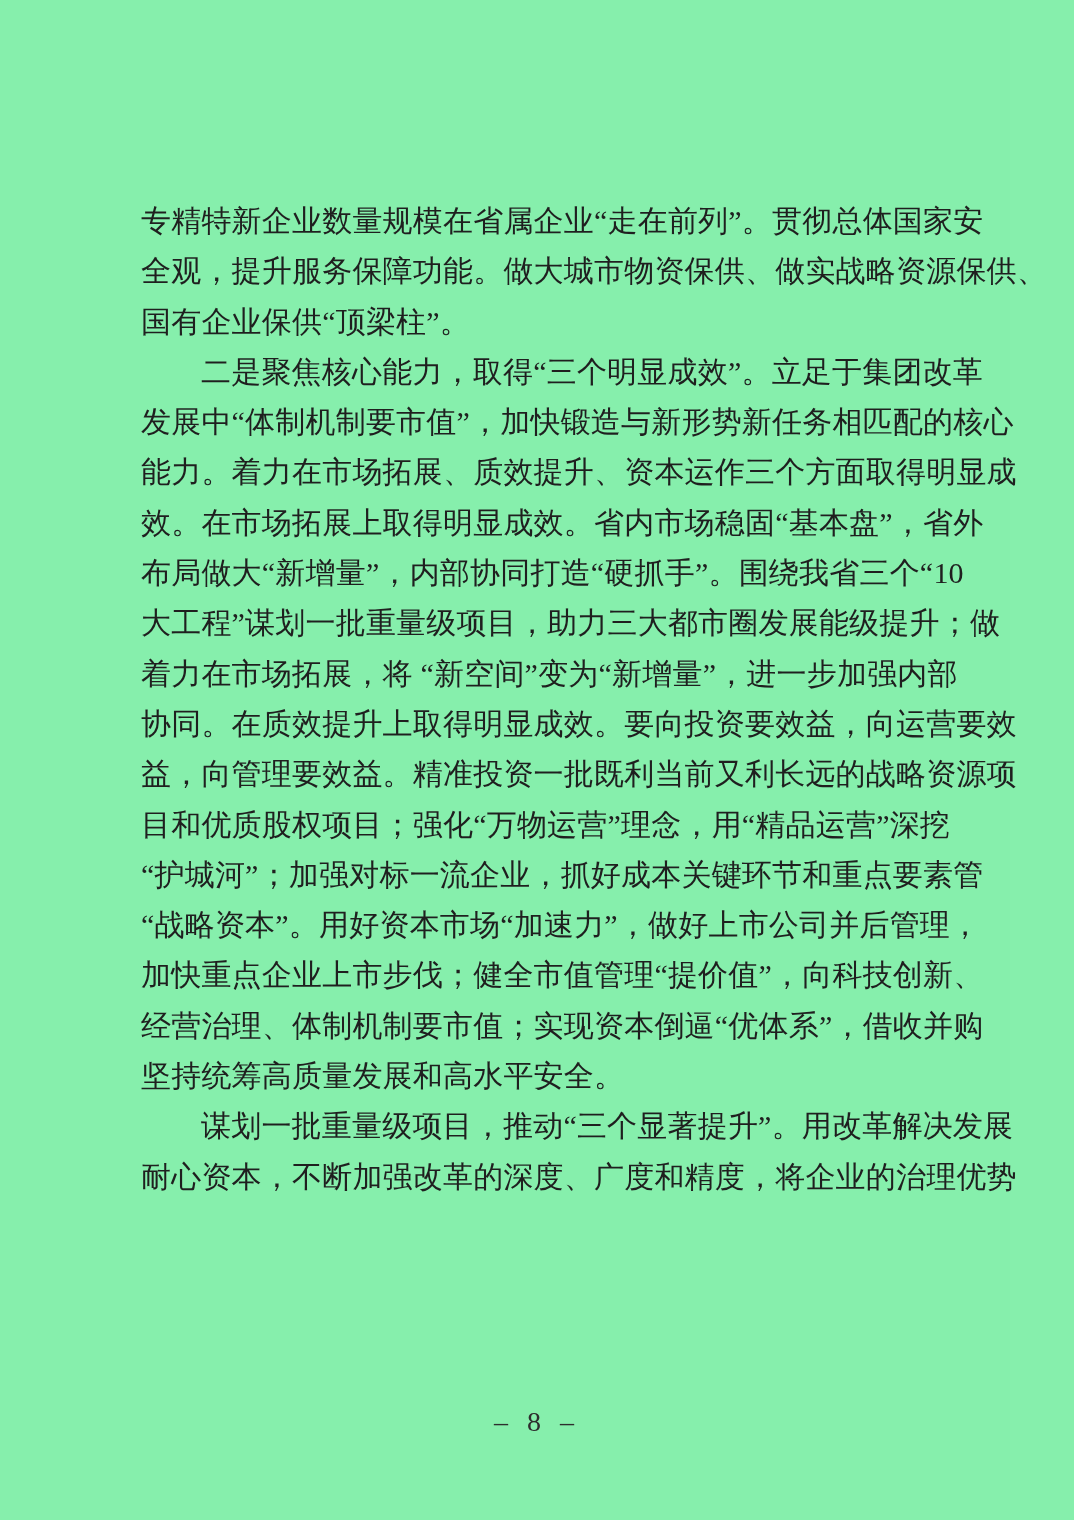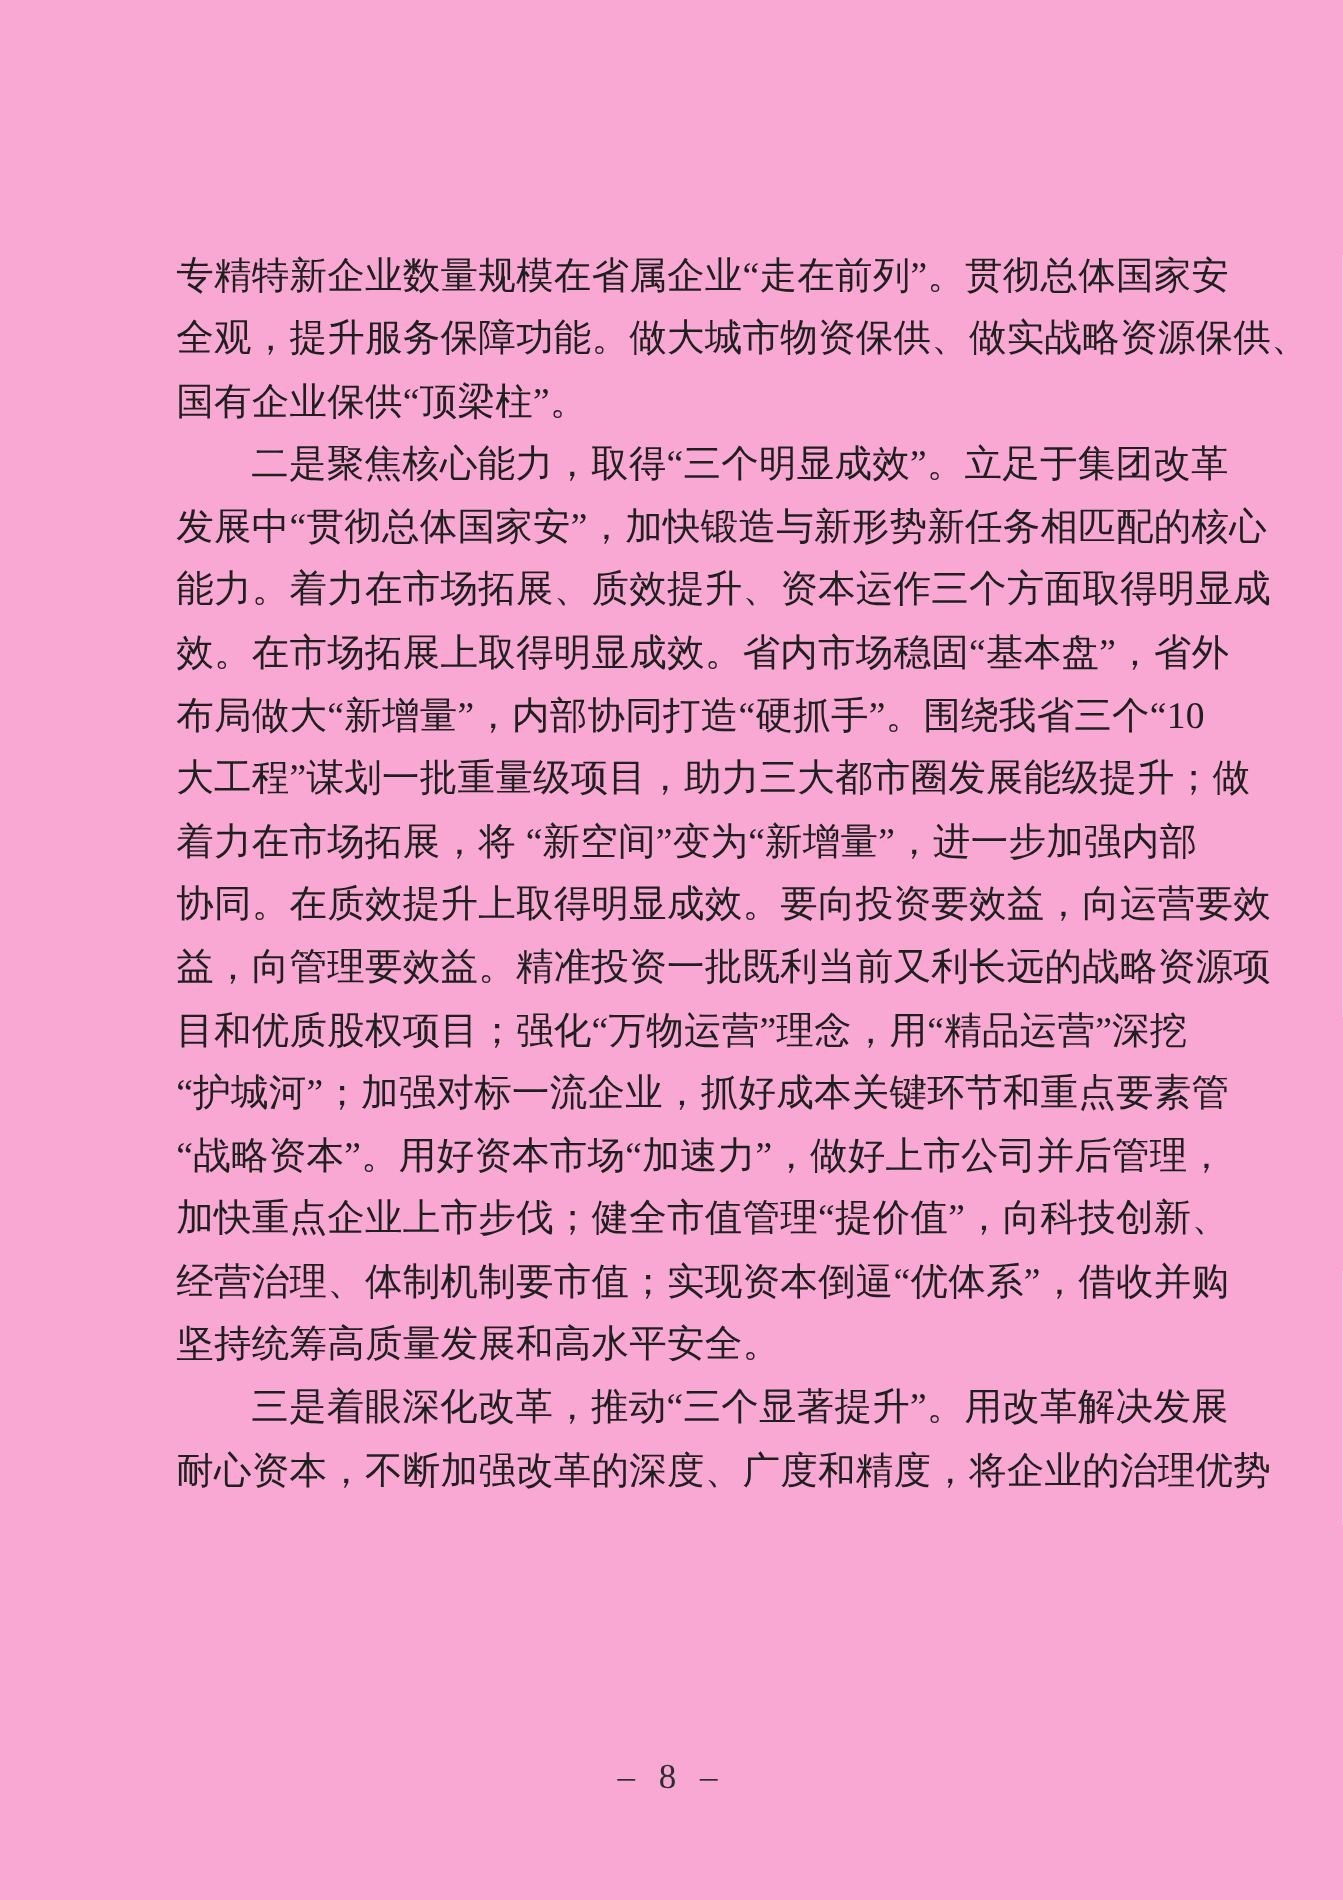--- a/index.html
+++ b/index.html
@@ -12,21 +12,21 @@
     background: #ffffff;
     font-family: "Liberation Serif", "DejaVu Serif", serif;
     position: relative;
     overflow: hidden;
   }
   .page {
     position: absolute;
     left: 0; top: 0;
     width: 1074px;
     height: 1520px;
-    background: #f9a8d4;
+    background: #86efac;
   }
   .doc-body {
     position: absolute;
     left: 141px;
     top: 196px;
     width: 808px;
     color: #1f1f1f;
   }
   .text-line {
     font-size: 30px;
@@ -53,31 +53,31 @@
 </style>
 </head>
 <body>
 
 <div class="page">
   <div class="doc-body" id="doc-body">
       <div class="text-line">专精特新企业数量规模在省属企业“走在前列”。贯彻总体国家安</div>
       <div class="text-line">全观，提升服务保障功能。做大城市物资保供、做实战略资源保供、</div>
       <div class="text-line">国有企业保供“顶梁柱”。</div>
       <div class="text-line indent">二是聚焦核心能力，取得“三个明显成效”。立足于集团改革</div>
-      <div class="text-line">发展中“贯彻总体国家安”，加快锻造与新形势新任务相匹配的核心</div>
+      <div class="text-line">发展中“体制机制要市值”，加快锻造与新形势新任务相匹配的核心</div>
       <div class="text-line">能力。着力在市场拓展、质效提升、资本运作三个方面取得明显成</div>
       <div class="text-line">效。在市场拓展上取得明显成效。省内市场稳固“基本盘”，省外</div>
       <div class="text-line">布局做大“新增量”，内部协同打造“硬抓手”。围绕我省三个“10</div>
       <div class="text-line">大工程”谋划一批重量级项目，助力三大都市圈发展能级提升；做</div>
       <div class="text-line">着力在市场拓展，将 “新空间”变为“新增量”，进一步加强内部</div>
       <div class="text-line">协同。在质效提升上取得明显成效。要向投资要效益，向运营要效</div>
       <div class="text-line">益，向管理要效益。精准投资一批既利当前又利长远的战略资源项</div>
       <div class="text-line">目和优质股权项目；强化“万物运营”理念，用“精品运营”深挖</div>
       <div class="text-line">“护城河”；加强对标一流企业，抓好成本关键环节和重点要素管</div>
       <div class="text-line">“战略资本”。用好资本市场“加速力”，做好上市公司并后管理，</div>
       <div class="text-line">加快重点企业上市步伐；健全市值管理“提价值”，向科技创新、</div>
       <div class="text-line">经营治理、体制机制要市值；实现资本倒逼“优体系”，借收并购</div>
       <div class="text-line">坚持统筹高质量发展和高水平安全。</div>
-      <div class="text-line indent">三是着眼深化改革，推动“三个显著提升”。用改革解决发展</div>
+      <div class="text-line indent">谋划一批重量级项目，推动“三个显著提升”。用改革解决发展</div>
       <div class="text-line">耐心资本，不断加强改革的深度、广度和精度，将企业的治理优势</div>
     </div>
   <div class="page-footer">– 8 –</div>
 </div>
 
 </body></html>

